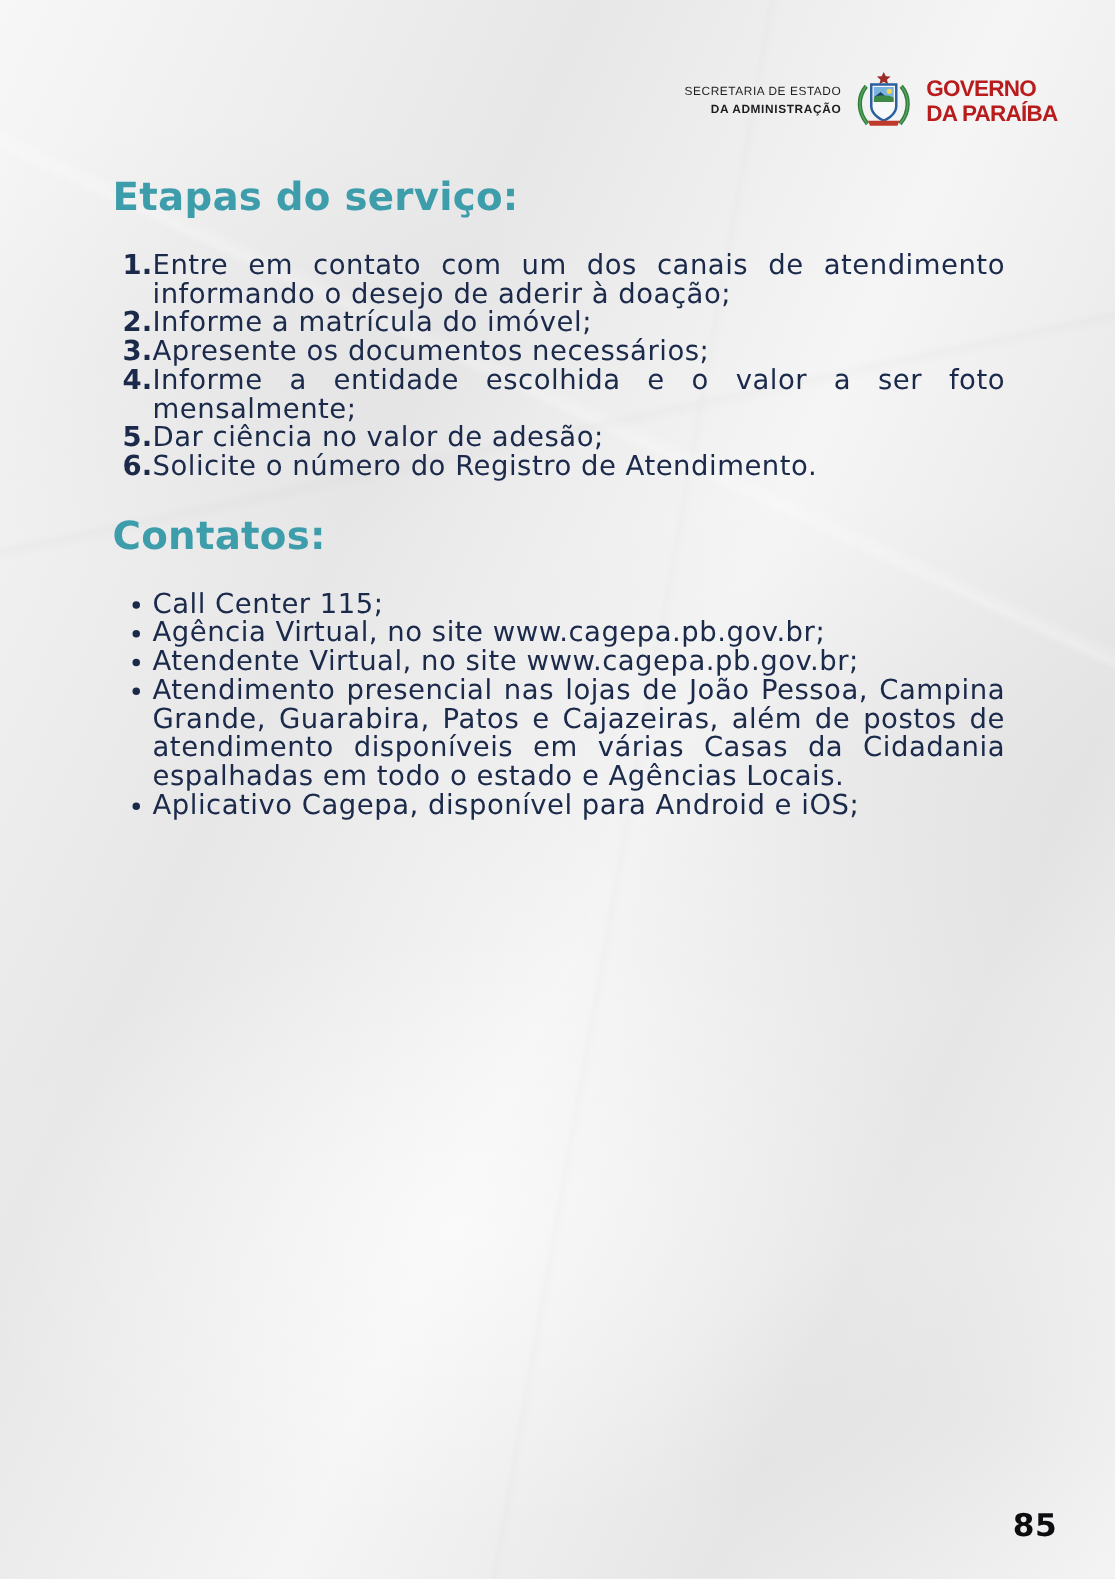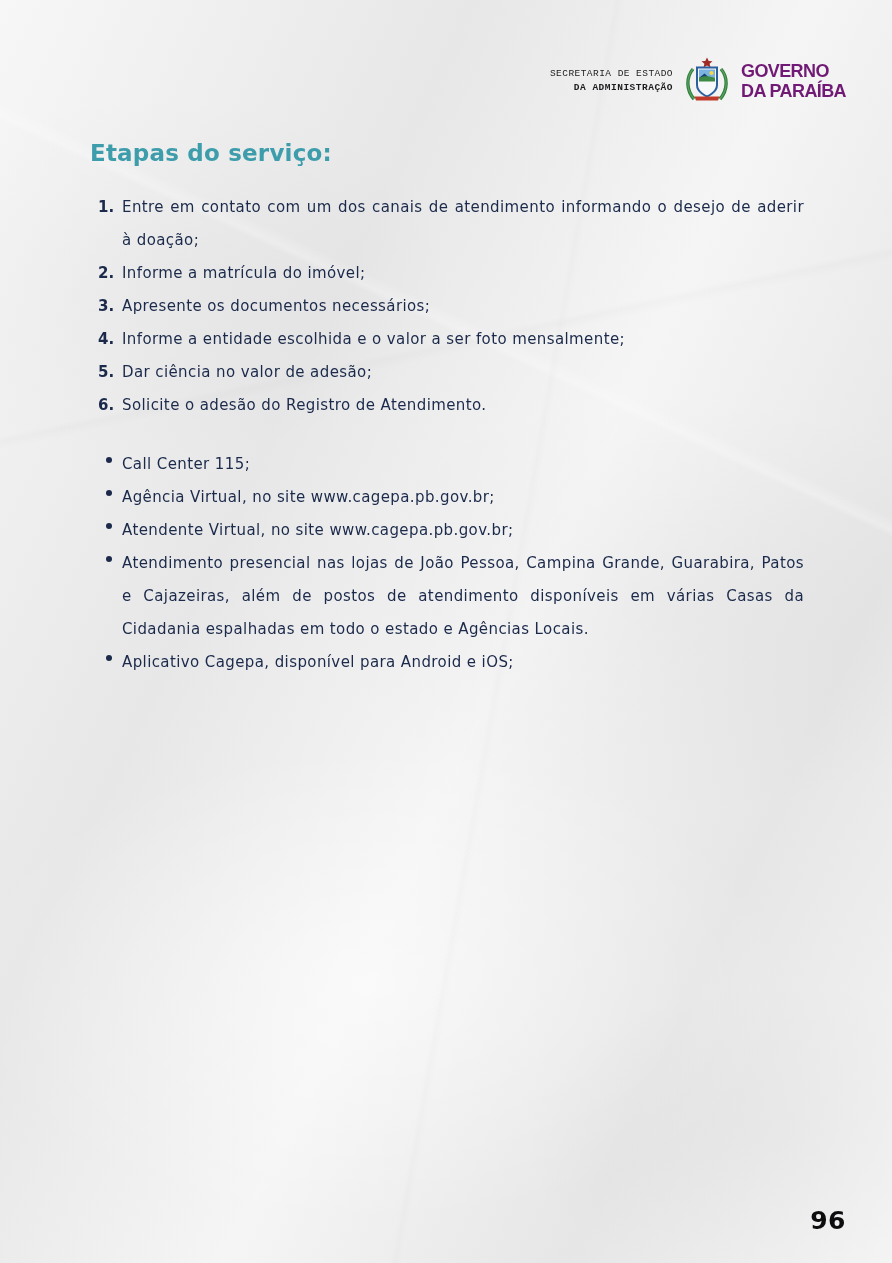--- a/index.html
+++ b/index.html
@@ -29,44 +29,44 @@
   }
 
   
   .header {
     position:absolute; top:56px; right:46px;
     display:flex; align-items:center; gap:8px;
   }
   .secretariat {
     text-align:right; color:#1d1d1f;
     font-size:9.5px; line-height:1.45; letter-spacing:.45px;
-    font-family:Liberation Mono, monospace;
+    font-family:Liberation Sans, sans-serif;
   }
   .secretariat .bold-line { font-weight:bold; letter-spacing:.5px; }
   .coat-of-arms { width:52px; height:50px; flex:0 0 auto; }
   .government {
-    color:#701a75; font-weight:bold;
+    color:#b91c1c; font-weight:bold;
     font-size:18px; line-height:20px; letter-spacing:-.6px;
     font-family:"Liberation Sans",sans-serif;
   }
 
   
   .content { position:absolute; left:90px; top:140px; width:714px; }
   .section-title {
     color:var(--heading,#3E9DAB);
-    font-size:23px; font-weight:bold; letter-spacing:.2px;
+    font-size:31px; font-weight:bold; letter-spacing:.2px;
     margin:0 0 25px 0;
   }
   .section { margin-bottom:26px; }
   ol.steps-list, ul.bullet-list { list-style:none; }
   ol.steps-list { counter-reset:step; }
   .content li {
     position:relative; padding-left:32px;
     color:var(--body,#1B2A4A);
-    font-size:15px; line-height:33px; letter-spacing:.4px;
+    font-size:22px; line-height:23px; letter-spacing:.4px;
     text-align:justify;
   }
   ol.steps-list li { counter-increment:step; }
   ol.steps-list li::before {
     content:counter(step) ".";
     position:absolute; left:8px; top:0;
     font-weight:bold; letter-spacing:0;
   }
   ul.bullet-list li::before {
     content:"";
@@ -121,30 +121,31 @@
 <div class="content">
 
   <div class="section">
     <h2 class="section-title">Etapas do serviço:</h2>
     <ol class="steps-list">
         <li>Entre em contato com um dos canais de atendimento informando o desejo de aderir à doação;</li>
         <li>Informe a matrícula do imóvel;</li>
         <li>Apresente os documentos necessários;</li>
         <li>Informe a entidade escolhida e o valor a ser foto mensalmente;</li>
         <li>Dar ciência no valor de adesão;</li>
-        <li>Solicite o adesão do Registro de Atendimento.</li>
+        <li>Solicite o número do Registro de Atendimento.</li>
       </ol>
   </div>
 
 
   <div class="section">
+    <h2 class="section-title">Contatos:</h2>
     <ul class="bullet-list">
         <li>Call Center 115;</li>
         <li>Agência Virtual, no site www.cagepa.pb.gov.br;</li>
         <li>Atendente Virtual, no site www.cagepa.pb.gov.br;</li>
         <li>Atendimento presencial nas lojas de João Pessoa, Campina Grande, Guarabira, Patos e Cajazeiras, além de postos de atendimento disponíveis em várias Casas da Cidadania espalhadas em todo o estado e Agências Locais.</li>
         <li>Aplicativo Cagepa, disponível para Android e iOS;</li>
       </ul>
   </div>
 
 </div>
 
-<div class="page-number">96</div>
+<div class="page-number">85</div>
 
 </body></html>

